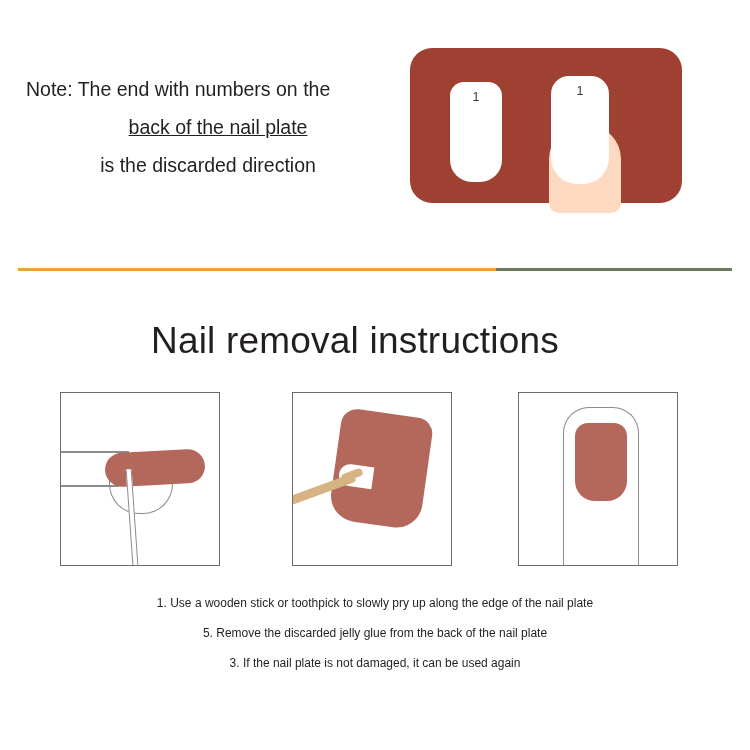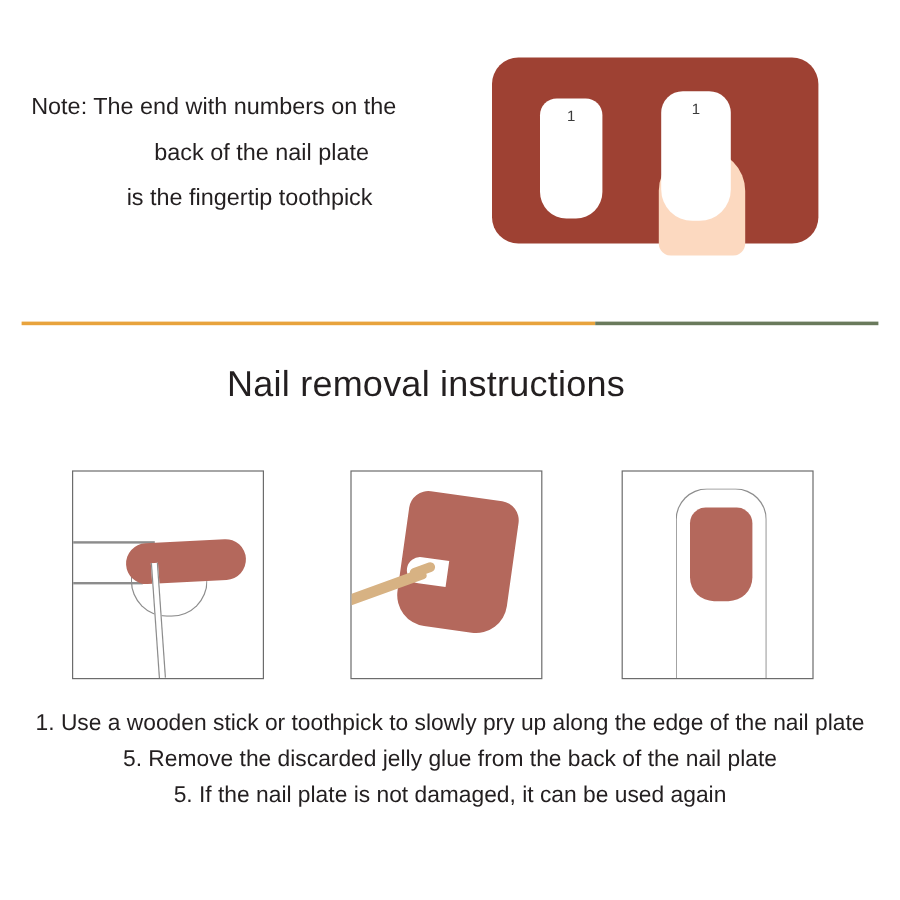--- a/index.html
+++ b/index.html
@@ -32,21 +32,21 @@
     width: 380px;
     text-align: center;
   }
   .note-line {
     font-size: 19.5px;
     line-height: 38px;
     color: #231f20;
     white-space: nowrap;
   }
   .note-line.l1 { text-align: left; padding-left: 8px; }
-  .note-line.l2 { text-align: center; padding-left: 20px;}
+  .note-line.l2 { text-align: center; padding-left: 20px; text-decoration: underline;}
   .note-line.l3 { text-align: center; padding-left: 0px;}
 
   
   .plate-card {
     position: absolute;
     left: 410px;
     top: 48px;
     width: 272px;
     height: 155px;
     background: #9e4133;
@@ -111,24 +111,24 @@
   .divider .seg-right {
     flex: 1;
     height: 3px;
     background: #6a7a5c;
   }
 
   
   .heading {
     position: absolute;
     left: 0;
-    top: 304px;
+    top: 320px;
     width: 710px;
     text-align: center;
-    font-size: 30px;
+    font-size: 37px;
     color: #231f20;
     letter-spacing: 0.2px;
   }
 
   
   .panels {
     position: absolute;
     left: 0;
     top: 392px;
     width: 750px;
@@ -262,34 +262,34 @@
 
   
   .instructions {
     position: absolute;
     left: 0;
     top: 588px;
     width: 750px;
     text-align: center;
   }
   .instr-line {
-    font-size: 19px;
+    font-size: 12px;
     line-height: 30px;
     color: #231f20;
   }
 </style>
 </head>
 <body>
 
 <div class="top-section">
 
   <div class="note-block">
     <div class="note-line l1">Note: The end with numbers on the</div>
     <div class="note-line l2">back of the nail plate</div>
-    <div class="note-line l3">is the fingertip toothpick</div>
+    <div class="note-line l3">is the discarded direction</div>
   </div>
 
   <div class="plate-card">
     <div class="plate-nail left">
       <span class="plate-num">1</span>
     </div>
   </div>
 
   <div class="finger"></div>
   <div class="finger-nail">
@@ -324,14 +324,14 @@
   <div class="panel p3">
     <div class="p3-finger"></div>
     <div class="p3-nail"></div>
   </div>
 
 </div>
 
 <div class="instructions">
   <div class="instr-line">1. Use a wooden stick or toothpick to slowly pry up along the edge of the nail plate</div>
   <div class="instr-line">5. Remove the discarded jelly glue from the back of the nail plate</div>
-  <div class="instr-line">5. If the nail plate is not damaged, it can be used again</div>
+  <div class="instr-line">3. If the nail plate is not damaged, it can be used again</div>
 </div>
 
 </body></html>

